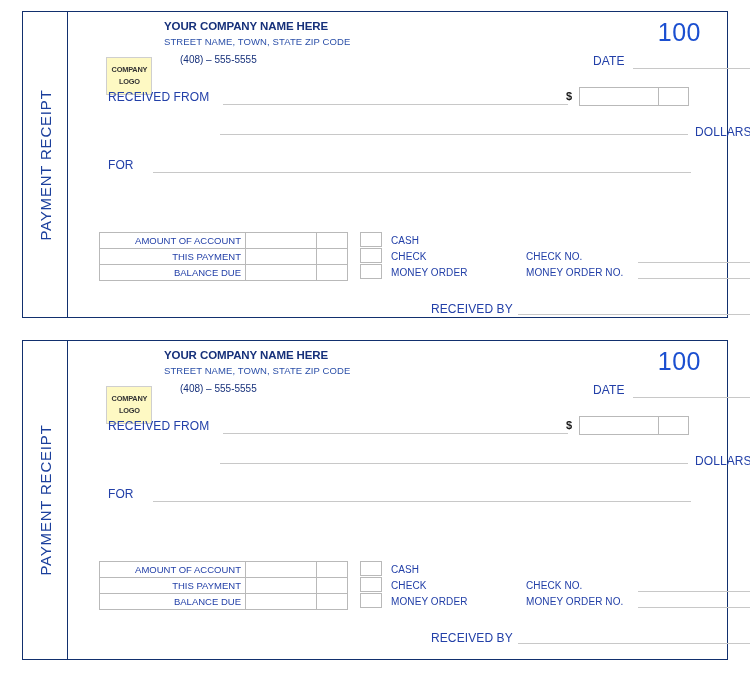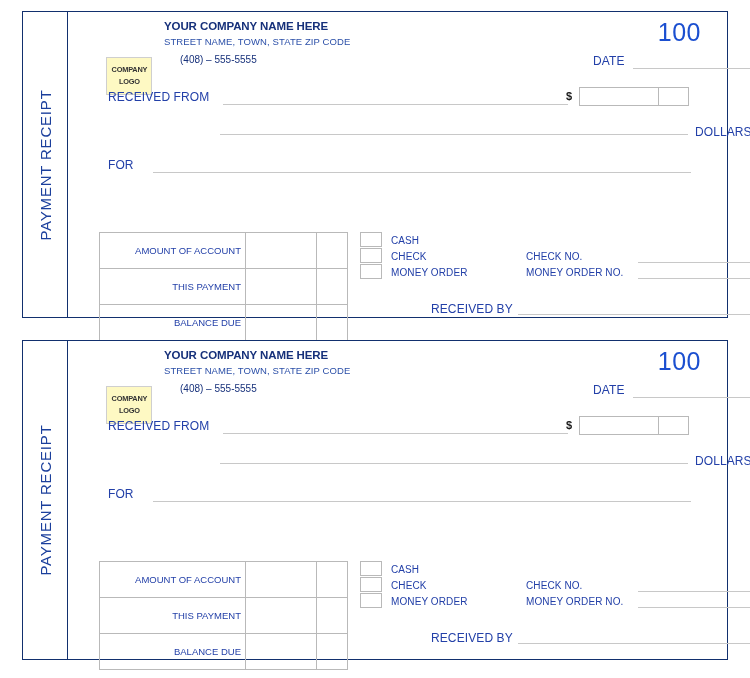--- a/index.html
+++ b/index.html
@@ -163,21 +163,21 @@
 
   
   .acct-table {
     position: absolute;
     border-collapse: collapse;
     table-layout: fixed;
   }
   .acct-table td {
     border: 1px solid #b9b9b9;
     height: 15px;
-    padding: 10px 4px;
+    padding: 0 4px;
     font-size: 9.5px;
     color: #2340a8;
     white-space: nowrap;
   }
   .acct-table td.label { text-align: right; width: 137px; }
   .acct-table td.v1 { width: 62px; }
   .acct-table td.v2 { width: 22px; }
 
   
   .chk {

